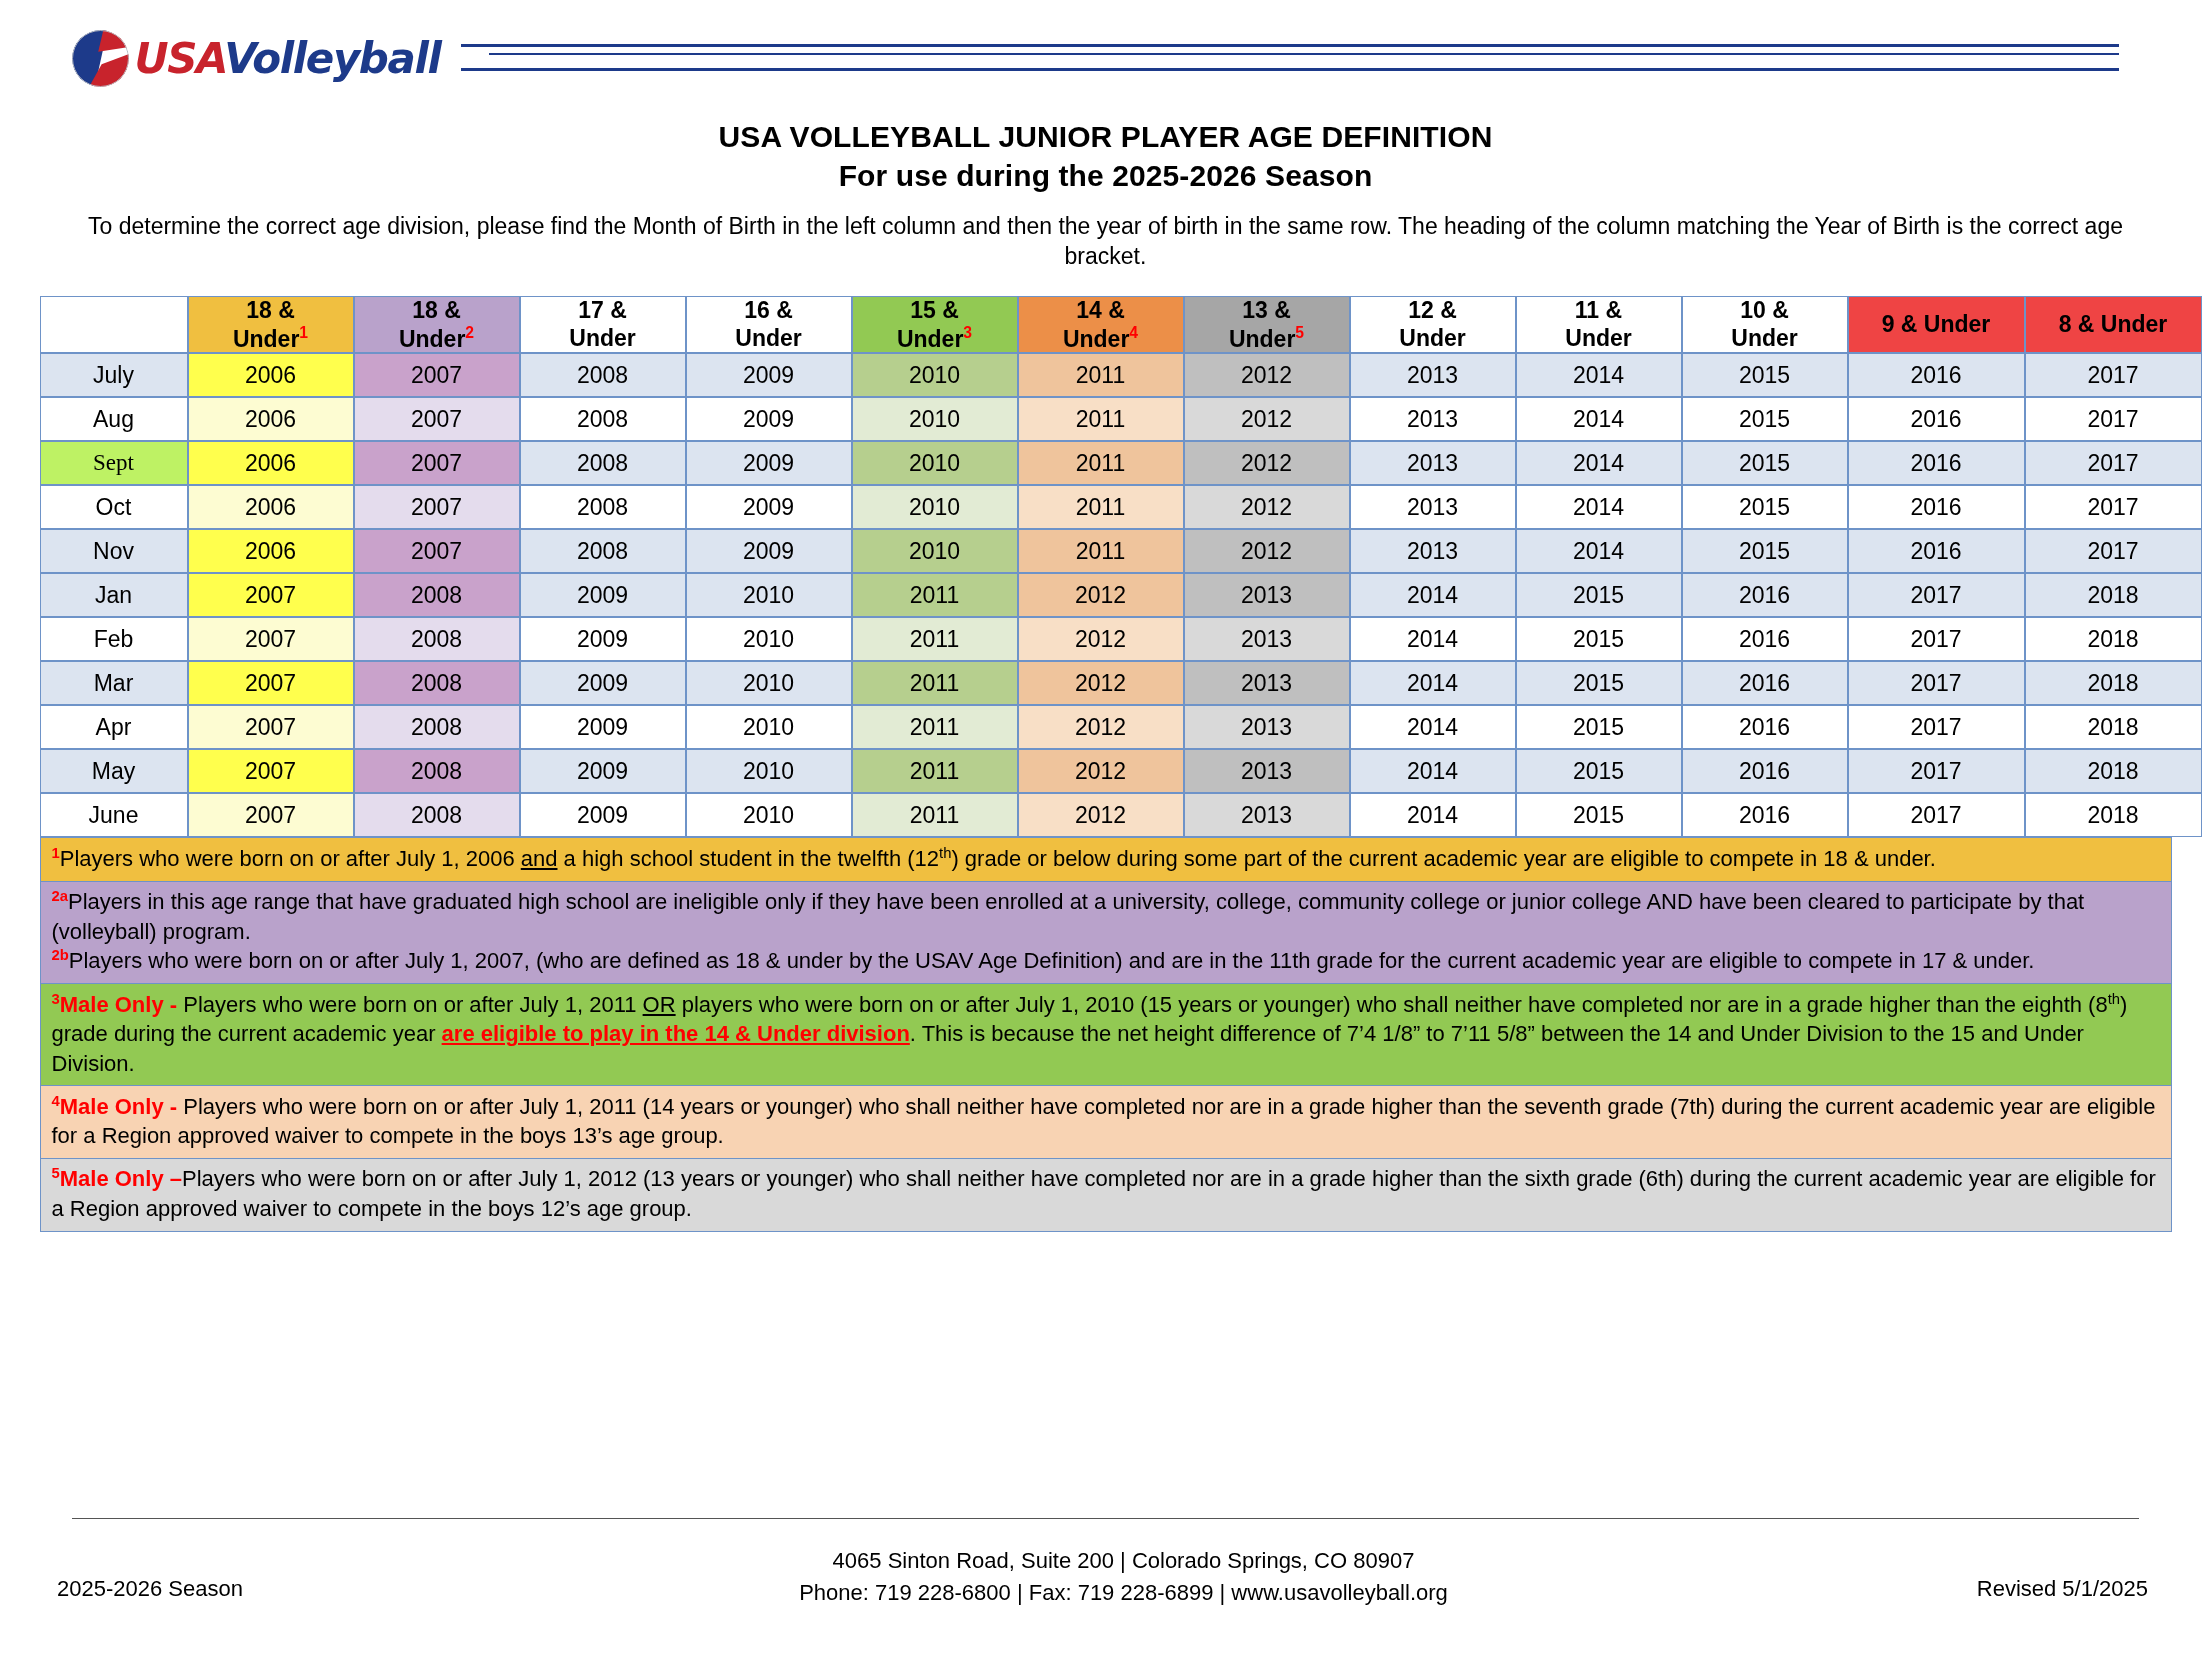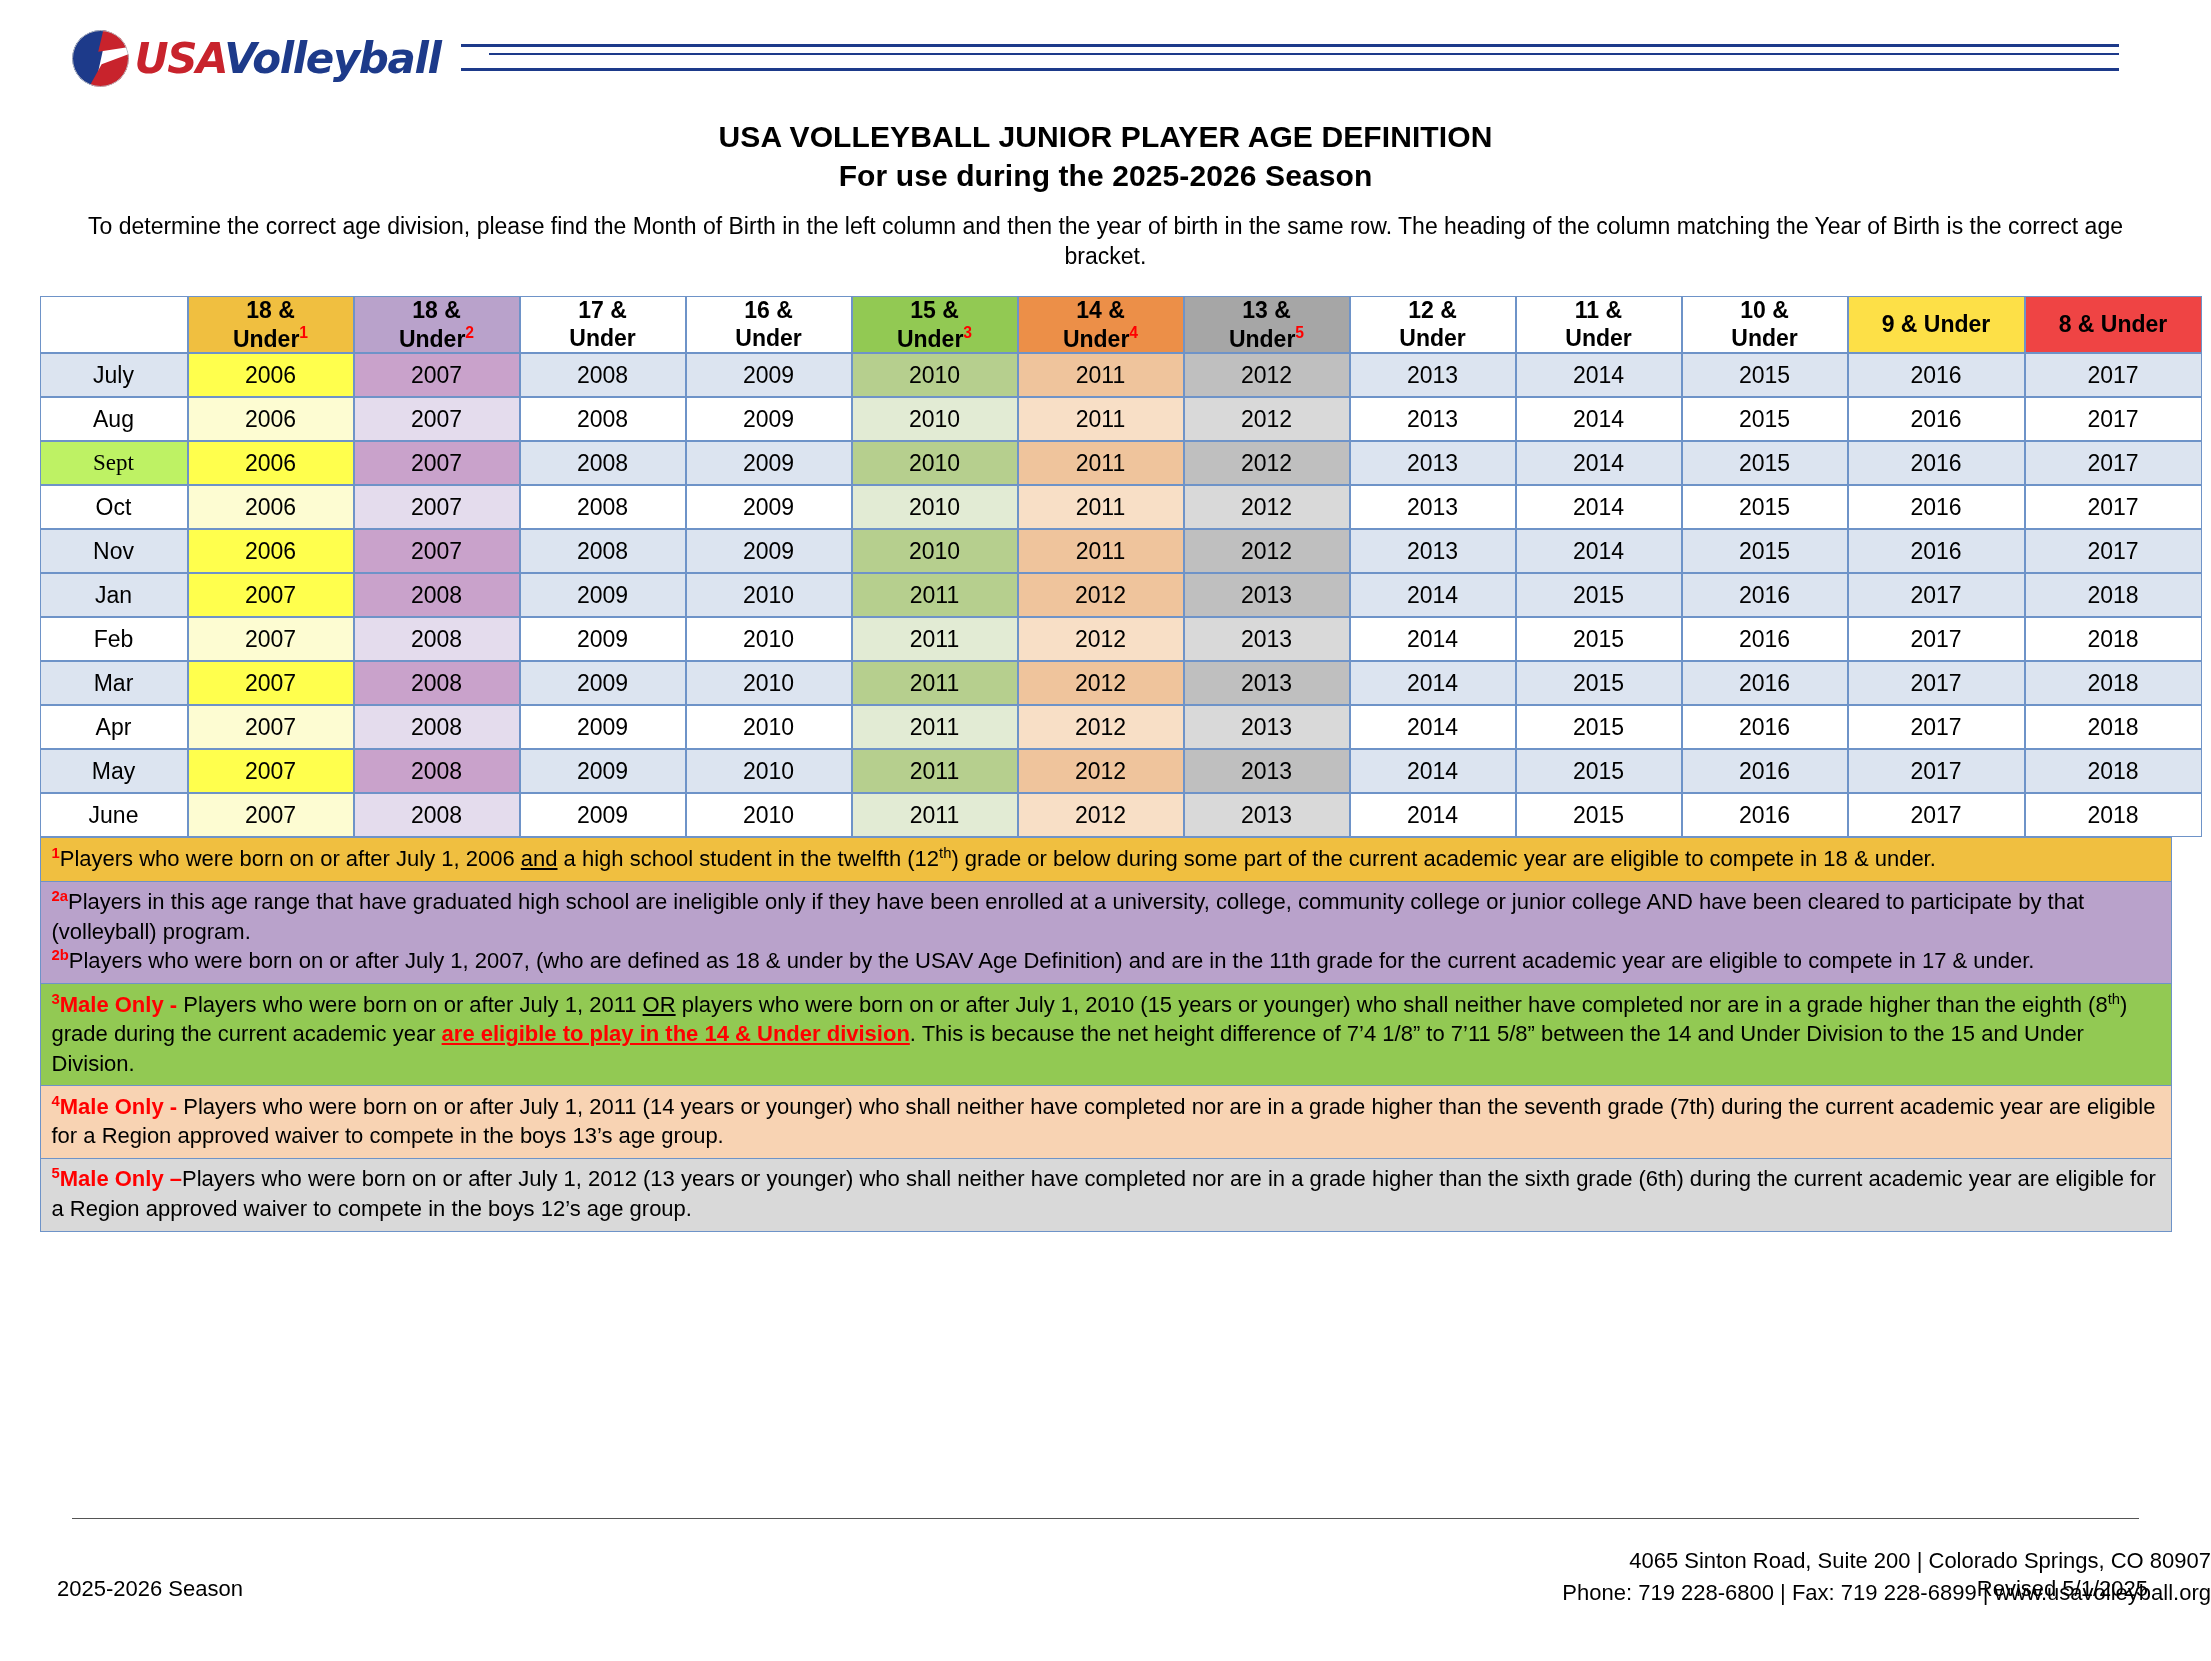--- a/index.html
+++ b/index.html
@@ -204,21 +204,21 @@
   .footer-left {
     position: absolute;
     left: 57px;
     top: 44px;
     font-size: 22px;
   }
   .footer-center {
     position: absolute;
     left: 12px; right: 0;
     top: 13px;
-    text-align: right;
+    text-align: center;
     font-size: 22px;
     line-height: 1.45;
     margin-left: 24px;
   }
   .footer-right {
     position: absolute;
     right: 63px;
     top: 44px;
     font-size: 22px;
   }
@@ -272,21 +272,21 @@
       <th class="hcell" style="background: rgb(240, 191, 64);"><span>18 &amp;</span><br><span>Under</span><span class="sup" style="color:#ff0000;font-size:15.7px;vertical-align:super;">1</span></th>
           <th class="hcell" style="background: rgb(185, 162, 203);"><span>18 &amp;</span><br><span>Under</span><span class="sup" style="color:#ff0000;font-size:15.7px;vertical-align:super;">2</span></th>
           <th class="hcell" style="background: rgb(255, 255, 255);"><span>17 &amp;</span><br><span>Under</span></th>
           <th class="hcell" style="background: rgb(255, 255, 255);"><span>16 &amp;</span><br><span>Under</span></th>
           <th class="hcell" style="background: rgb(146, 201, 83);"><span>15 &amp;</span><br><span>Under</span><span class="sup" style="color:#ff0000;font-size:15.7px;vertical-align:super;">3</span></th>
           <th class="hcell" style="background: rgb(236, 143, 72);"><span>14 &amp;</span><br><span>Under</span><span class="sup" style="color:#ff0000;font-size:15.7px;vertical-align:super;">4</span></th>
           <th class="hcell" style="background: rgb(166, 166, 166);"><span>13 &amp;</span><br><span>Under</span><span class="sup" style="color:#ff0000;font-size:15.7px;vertical-align:super;">5</span></th>
           <th class="hcell" style="background: rgb(255, 255, 255);"><span>12 &amp;</span><br><span>Under</span></th>
           <th class="hcell" style="background: rgb(255, 255, 255);"><span>11 &amp;</span><br><span>Under</span></th>
           <th class="hcell" style="background: rgb(255, 255, 255);"><span>10 &amp;</span><br><span>Under</span></th>
-          <th class="hcell wide" style="background: #fde047;"><span>9 &amp; Under</span></th>
+          <th class="hcell wide" style="background: #ef4444;"><span>9 &amp; Under</span></th>
           <th class="hcell wide" style="background: #ef4444;"><span>8 &amp; Under</span></th>
         </tr>
     </thead>
     <tbody>
         <tr>
           <td class="month" style="background: rgb(220, 228, 240);">July</td>
           <td class="cell" style="background: rgb(255, 255, 77);">2006</td>
           <td class="cell" style="background: rgb(201, 162, 203);">2007</td>
           <td class="cell" style="background: rgb(220, 228, 240);">2008</td>
           <td class="cell" style="background: rgb(220, 228, 240);">2009</td>

